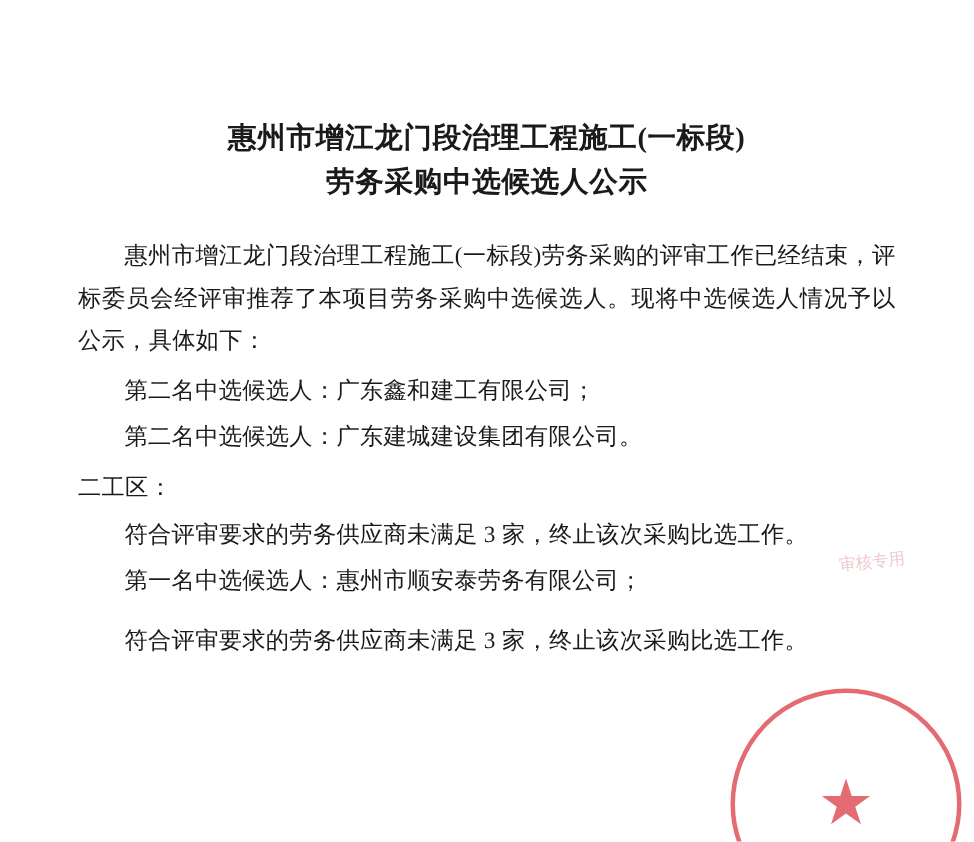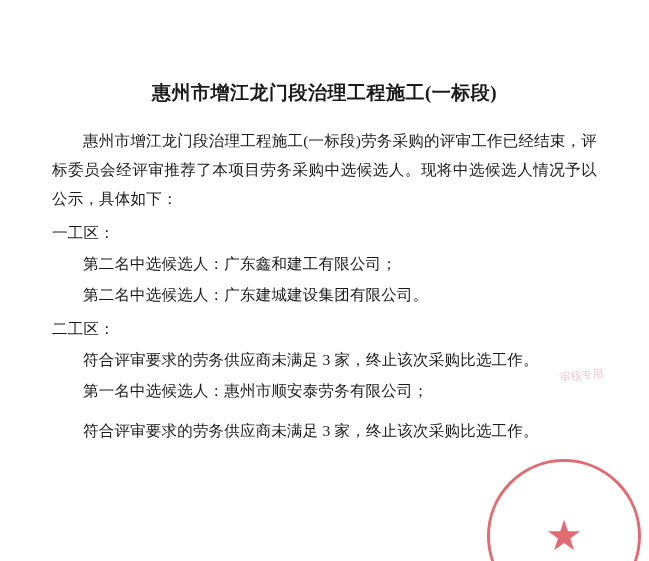--- a/index.html
+++ b/index.html
@@ -105,27 +105,27 @@
     text-align: center;
   }
 </style>
 </head>
 <body>
 
 <div class="page">
 
   <div class="title-block">
     <div class="title-line">惠州市增江龙门段治理工程施工(一标段)</div>
+    <div class="title-line">劳务采购中选候选人公示</div>
   </div>
 
   <div class="body-block">
 
     <p class="para indent2">惠州市增江龙门段治理工程施工(一标段)劳务采购的评审工作已经结束，评标委员会经评审推荐了本项目劳务采购中选候选人。现将中选候选人情况予以公示，具体如下：</p>
 
-    <p class="para section">一工区：</p>
     <p class="para item">第二名中选候选人：广东鑫和建工有限公司；</p>
     <p class="para item">第二名中选候选人：广东建城建设集团有限公司。</p>
 
     <p class="para section">二工区：</p>
     <p class="para item">符合评审要求的劳务供应商未满足 3 家，终止该次采购比选工作。</p>
 
     <p class="para item">第一名中选候选人：惠州市顺安泰劳务有限公司；</p>
 
     <div class="gap-md"></div>
     <p class="para item">符合评审要求的劳务供应商未满足 3 家，终止该次采购比选工作。</p>

